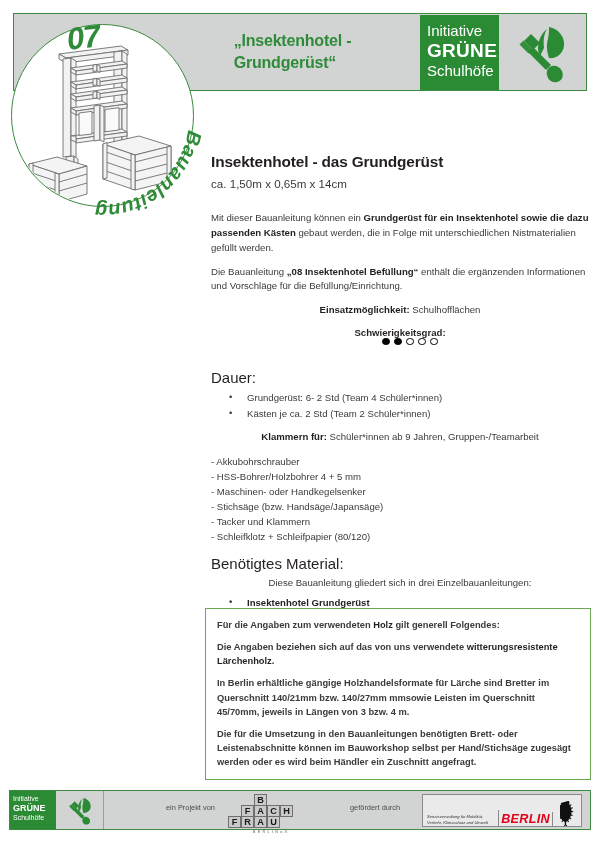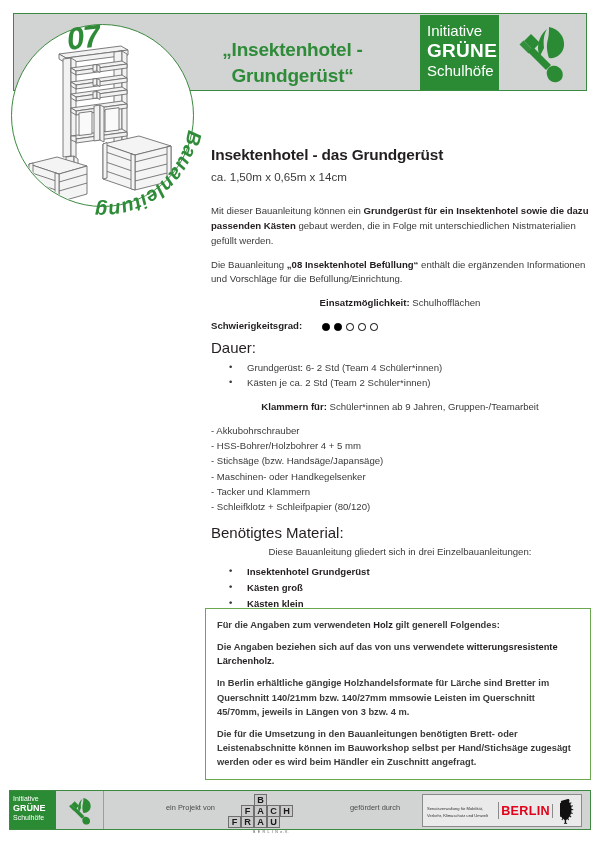--- a/index.html
+++ b/index.html
@@ -18,26 +18,25 @@
   
   #header-band {
     position: absolute;
     left: 13px; top: 13px;
     width: 574px; height: 78px;
     background: #d2d3d3;
     border: 1.5px solid #3c8a3f;
   }
   #header-title {
     position: absolute;
-    left: 180px; top: 24px;
+    left: 180px; top: 13px;
     width: 225px; height: 78px;
     display: flex; align-items: center; justify-content: center;
-    text-align: center;
     font-weight: bold;
-    font-size: 19px;
+    font-size: 16px;
     line-height: 1.38;
     color: #2e8b38;
     letter-spacing: -0.2px;
     white-space: pre-line;
     z-index: 4;
   }
 
   
   #header-logo-box {
     position: absolute;
@@ -95,21 +94,21 @@
     font-size: 20px;
     font-weight: bold;
     font-style: italic;
     fill: #2e8b38;
     letter-spacing: .4px;
   }
 
   
   #content {
     position: absolute;
-    left: 211px; top: 146px;
+    left: 211px; top: 153px;
     width: 378px;
   }
   h1#doc-title {
     margin: 0 0 6px 0;
     font-size: 15.4px;
     font-weight: bold;
     color: #231f20;
     letter-spacing: -.15px;
   }
   #doc-subtitle {
@@ -122,23 +121,24 @@
     line-height: 1.55;
     margin: 0 0 9px 0;
     color: #3a3a3a;
   }
   .para b { color: #231f20; }
   .lbl { font-weight: bold; color: #231f20; }
 
   .kvline { font-size: 9.6px; line-height: 1.5; margin: 0 0 9px 0; color:#3a3a3a;text-align:center; }
 
   #difficulty-row {
-    display: flex; align-items: flex-end;
-    margin: 0 0 8px 0;
+    display: flex; align-items: center;
+    margin: 0 0 24px 0;
     font-size: 9.6px;
+    flex-direction: column;
   }
   #difficulty-dots { display: flex; gap: 4.5px; margin-left: 20px; }
   .dot {
     width: 7.5px; height: 7.5px; border-radius: 50%;
     border: 1.2px solid #000;
   }
   .dot.filled { background: #000; }
   .dot.empty { background: #fff; }
 
   .blockhead { font-size: 15px; font-weight: normal; margin: 0 0 4px 0; color:#231f20;}
@@ -218,23 +218,24 @@
     position: absolute; left: 25px; top: 37px;
     font-size: 3.6px; letter-spacing: .7px; color: #555;
   }
   #footer-foerdert-label {
     position: absolute; left: 246px; top: 12px;
     font-size: 7.4px; color: #4a4a4a;
   }
   #senat-logos {
     position: absolute; left: 318px; top: 3px;
     width: 160px; height: 33px;
-    display: flex; align-items: center;
+    display: flex; align-items: flex-end;
     border: 1px solid #8a8a8a;
     background: #e9eae9;
+    font-style: italic;
   }
   #senat-text {
     width: 76px;
     padding: 4px 3px 0 4px;
     font-size: 4.1px; line-height: 1.5; color: #333;
     border-right: 1px solid #8a8a8a;
   }
   #berlin-word {
     width: 54px;
     display:flex; align-items:center; justify-content:center;
@@ -391,22 +392,22 @@
   <ul class="bullets" id="dauer-list">
       <li>Grundgerüst: 6- 2 Std (Team 4 Schüler*innen)</li>
       <li>Kästen je ca. 2 Std (Team 2 Schüler*innen)</li>
     </ul>
 
   <p class="kvline"><span class="lbl">Klammern für:</span><span> Schüler*innen ab 9 Jahren, Gruppen-/Teamarbeit</span></p>
 
   <div class="toollist" id="werkzeug-list">
       <div>- Akkubohrschrauber</div>
       <div>- HSS-Bohrer/Holzbohrer 4 + 5 mm</div>
+      <div>- Maschinen- oder Handkegelsenker</div>
       <div>- Stichsäge (bzw. Handsäge/Japansäge)</div>
-      <div>- Maschinen- oder Handkegelsenker</div>
       <div>- Tacker und Klammern</div>
       <div>- Schleifklotz + Schleifpapier (80/120)</div>
     </div>
 
   <div class="blockhead">Benötigtes Material:</div>
   <p class="kvline" style="margin-bottom:5px">Diese Bauanleitung gliedert sich in drei Einzelbauanleitungen:</p>
   <ul class="bullets bold" id="material-list">
       <li>Insektenhotel Grundgerüst</li>
       <li>Kästen groß</li>
       <li>Kästen klein</li>

